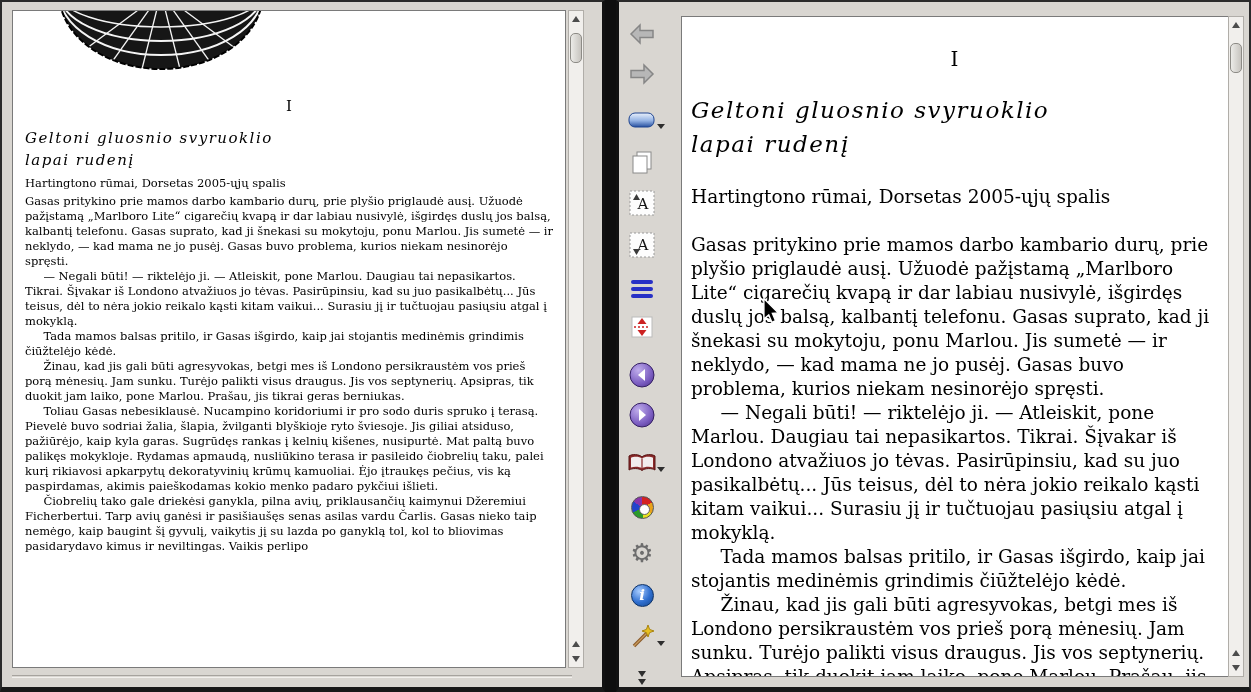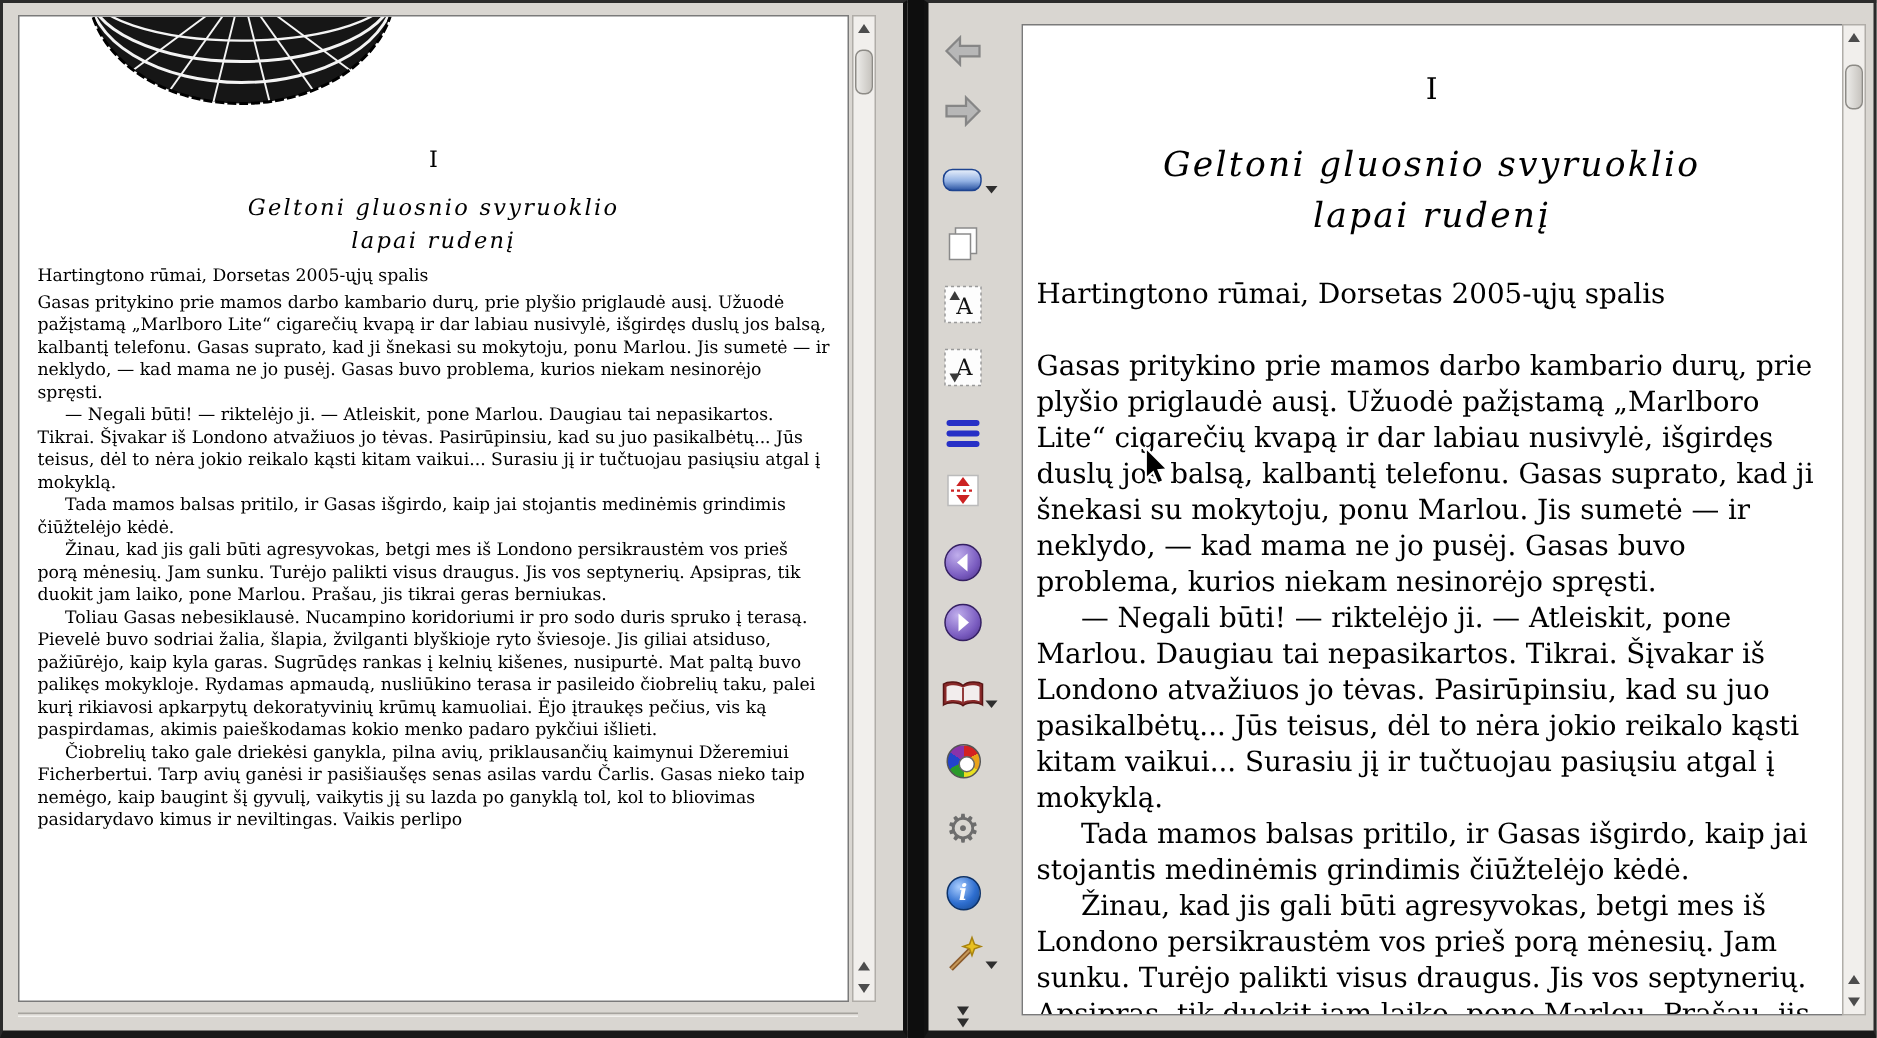--- a/index.html
+++ b/index.html
@@ -10,21 +10,21 @@
   #win-left{left:0;width:605px;border-right:3px solid #111}
   #win-right{left:616px;width:635px;border-left:3px solid #111}
 
   .page{position:absolute;background:#fff;border:1px solid #7a7a7a;overflow:hidden}
   #page-left{left:10px;top:8px;width:554px;height:658px;padding:0 12px;font-size:11.5px;line-height:15px}
   #page-right{left:62px;top:14px;width:548px;height:661px;padding:0 10px 0 9px;font-size:18.5px;line-height:24px}
 
   .ch-num{text-align:center}
   #page-left .ch-num{font-size:15px;margin-top:24px}
   #page-right .ch-num{font-size:20px;margin-top:30px}
-  .script{font-style:italic;text-align:center;letter-spacing:1.5px}
+  .script{font-style:italic;letter-spacing:1.5px}
   #page-left .script{font-size:15px}
   #page-left .t1{margin-top:17px}
   #page-left .t2{margin-top:7px}
   #page-right .script{font-size:23px}
   #page-right .t1{margin-top:27px}
   #page-right .t2{margin-top:10px}
   #page-left .dateline{margin-top:8px}
   #page-right .dateline{margin-top:29px;margin-bottom:24px}
   p.body-par{margin:0}
   p.ind{text-indent:1.6em}

